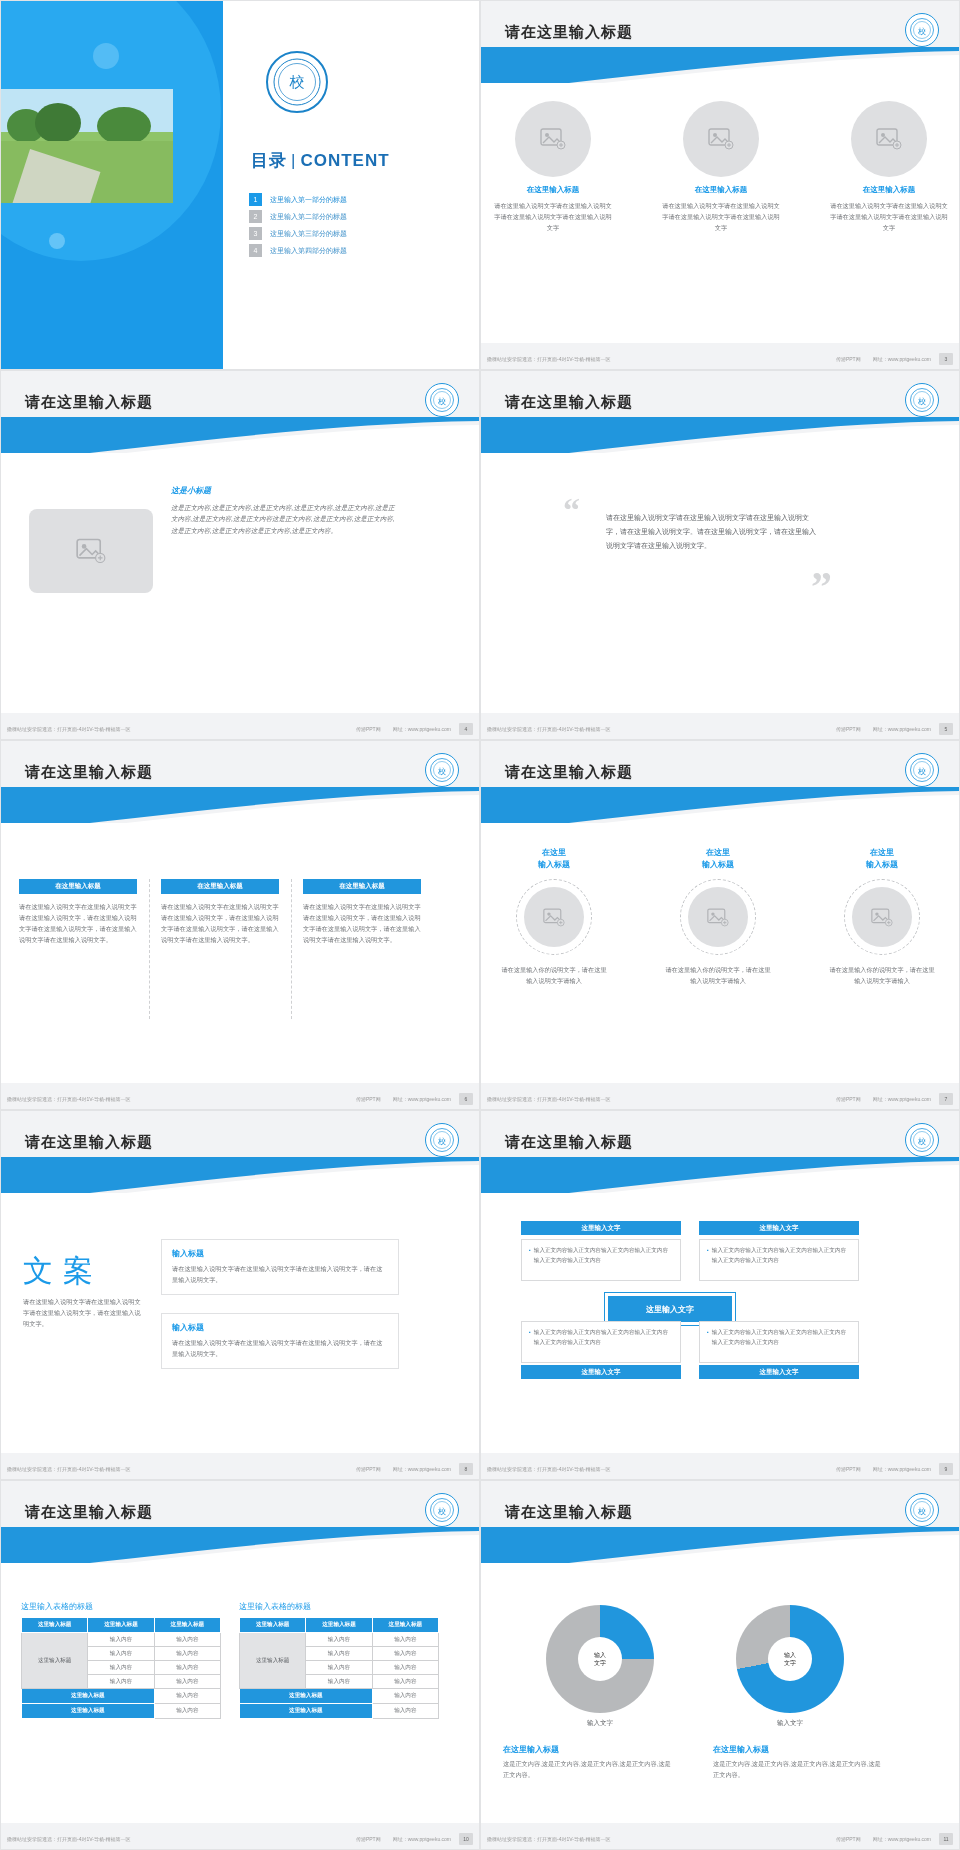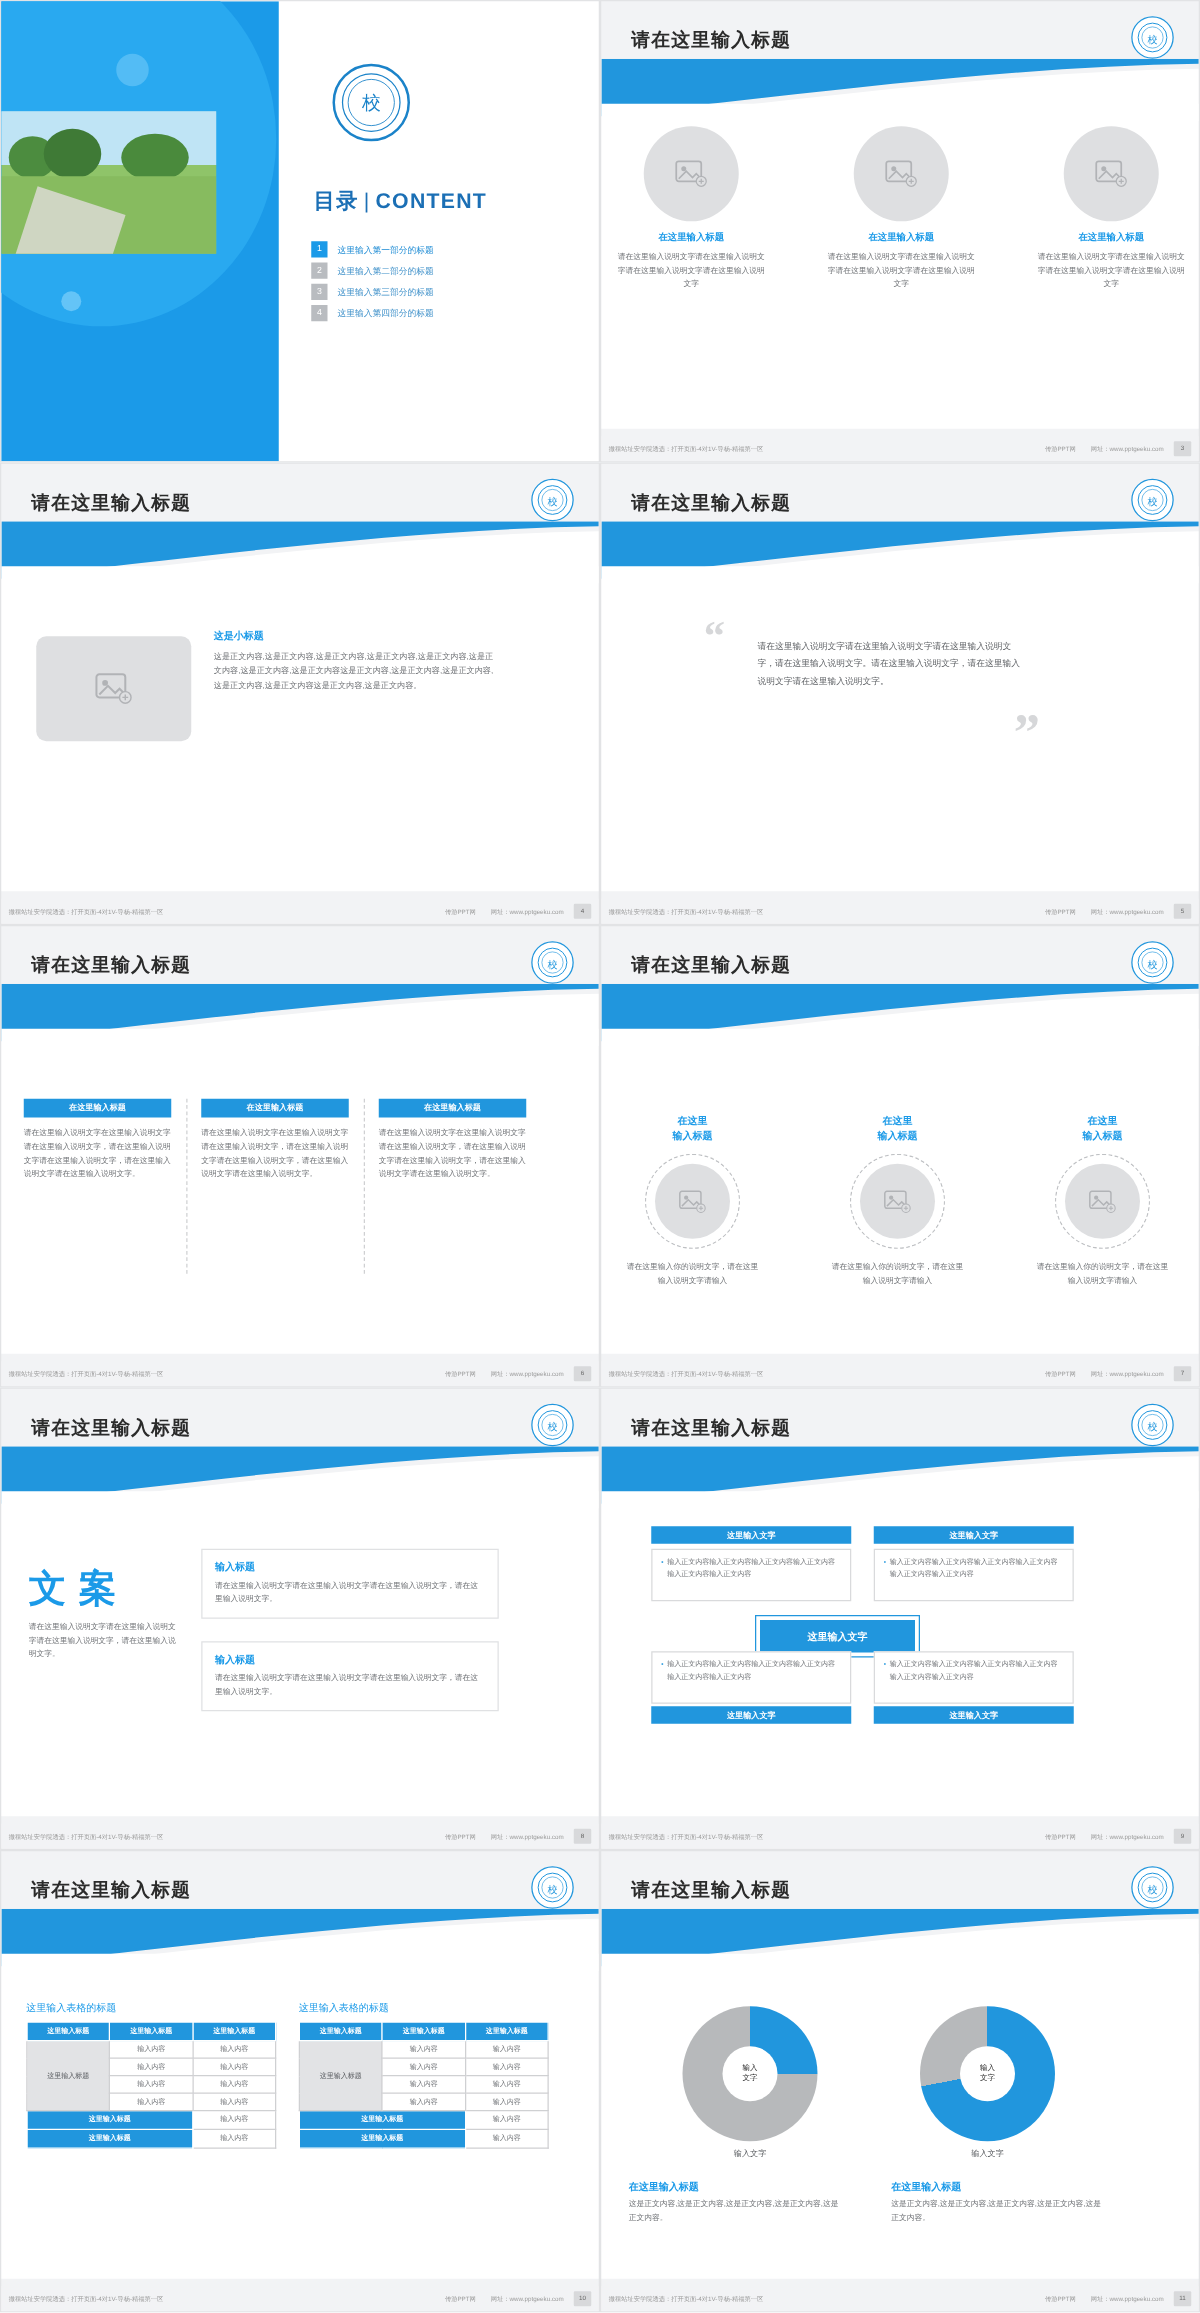--- a/index.html
+++ b/index.html
@@ -138,31 +138,31 @@
   .s4-text { position:absolute; left:125px; top:58px; width:210px; font-size:7px; line-height:2; color:#5d6064; }
 
   
   .s5-col { position:absolute; top:56px; width:118px; }
   .s5-bar { height:15px; }
   .s5-txt { margin-top:8px; }
   .s5-divider { position:absolute; top:56px; width:1px; border-left:1px dashed #cfd0d2; height:140px; }
 
   
   .s6-col { position:absolute; top:24px; width:130px; text-align:center; }
-  .s6-h { font-size:8px; line-height:1.5;margin-top:44px; }
+  .s6-h { font-size:8px; line-height:1.5; }
   .s6-ring {
     width:76px; height:76px; border-radius:50%;
     border:1px dashed #bfc1c4; margin:8px auto 0;
     display:flex; align-items:center; justify-content:center;
   }
   .s6-inner { width:60px; height:60px; }
   .s6-txt { margin-top:10px; }
 
   
-  .s7-big { position:absolute; left:22px; top:58px; font-size:30px; font-weight:bold; color:#1b9ae8; letter-spacing:10px; }
+  .s7-big { position:absolute; left:22px; top:58px; font-size:30px; font-weight:normal; color:#1b9ae8; letter-spacing:10px; }
   .s7-sub { position:absolute; left:22px; top:104px; width:120px; }
   .s7-box { position:absolute; left:160px; width:238px; border:1px solid #e0e1e3; background:#fff; padding:8px 10px; }
   .s7-h { font-size:8px; margin-bottom:5px; }
 
   
   .s8-bar { position:absolute; height:14px; width:160px; }
   .s8-box { position:absolute; width:160px; height:42px; border:1px solid #d9dadc; background:#fff; padding:6px 7px; }
   .s8-center {
     position:absolute; left:124px; top:100px; width:130px; height:32px;
     background:#2196dd; color:#fff; font-size:8px; font-weight:bold;
@@ -326,21 +326,21 @@
     <div class="white-body">
       <div class="img-ph s3-img" style="top:56px;">
         <svg class="ph-icon" width="30" height="26" viewBox="0 0 26 22">
             <rect x="1" y="1" width="20" height="16" rx="2" fill="none" stroke="#9a9ca0" stroke-width="1.4"></rect>
             <circle cx="7" cy="7" r="2" fill="#9a9ca0"></circle>
             <path d="M3 15 l6-6 5 5 3-3 4 4" fill="none" stroke="#9a9ca0" stroke-width="1.4"></path>
             <circle cx="21" cy="17" r="4" fill="#dedfe1" stroke="#9a9ca0" stroke-width="1"></circle>
             <path d="M21 15v4M19 17h4" stroke="#9a9ca0" stroke-width="1"></path>
           </svg>
       </div>
-      <div class="s3-right" style="top:50px;">
+      <div class="s3-right" style="top:32px;font-style:italic;">
         <div class="s3-h blue-head">这是小标题</div>
         <div class="body-txt" style="font-size:6.5px;">这是正文内容,这是正文内容,这是正文内容,这是正文内容,这是正文内容,这是正文内容,这是正文内容,这是正文内容这是正文内容,这是正文内容,这是正文内容,这是正文内容,这是正文内容这是正文内容,这是正文内容。</div>
       </div>
     </div>
     <div class="footer">
       <span class="f-left">撒稞站址安学院透选：打开页面-4对1V-导杨-精福第一区</span>
       <span class="f-mid">
         <span>传游PPT网</span>
         <span>网址：www.pptgeeku.com</span>
       </span>

